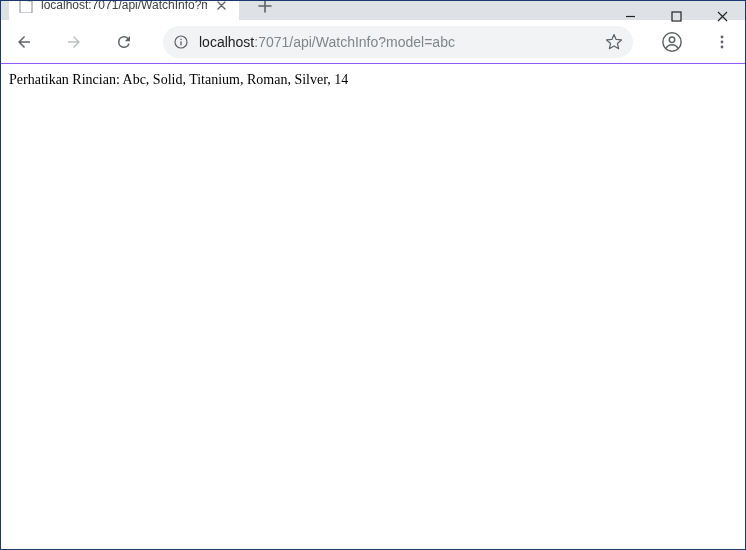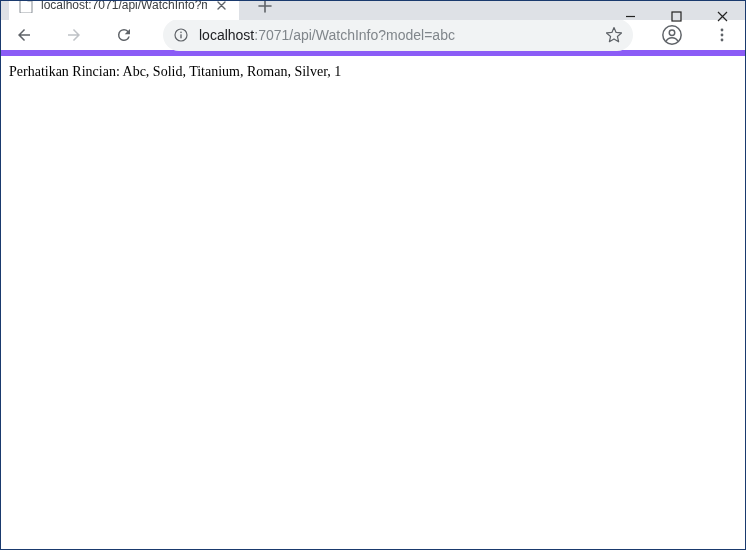--- a/index.html
+++ b/index.html
@@ -85,26 +85,26 @@
     .win-btn {
       width: 46px;
       height: 30px;
       display: flex;
       align-items: center;
       justify-content: center;
       color: #222;
     }
     
     .toolbar {
-      height: 36px;
+      height: 44px;
       background: #ffffff;
       display: flex;
       align-items: center;
       padding: 0 6px;
-      border-bottom: 6px solid #8b5cf6;
+      border-bottom: 1px solid #8b5cf6;
       gap: 16px;
     }
     .nav-btn {
       width: 34px;
       height: 34px;
       display: flex;
       align-items: center;
       justify-content: center;
       border-radius: 50%;
       color: #5f6368;
@@ -246,14 +246,14 @@
   <div class="menu-btn">
     <svg width="16" height="16" viewBox="0 0 16 16">
         <circle cx="8" cy="3" r="1.4" fill="#5f6368"></circle>
         <circle cx="8" cy="8" r="1.4" fill="#5f6368"></circle>
         <circle cx="8" cy="13" r="1.4" fill="#5f6368"></circle>
       </svg>
   </div>
 </div>
 
 <div class="content">
-  <span>Perhatikan Rincian: Abc, Solid, Titanium, Roman, Silver, 1</span>
+  <span>Perhatikan Rincian: Abc, Solid, Titanium, Roman, Silver, 14</span>
 </div>
 
 </body></html>

